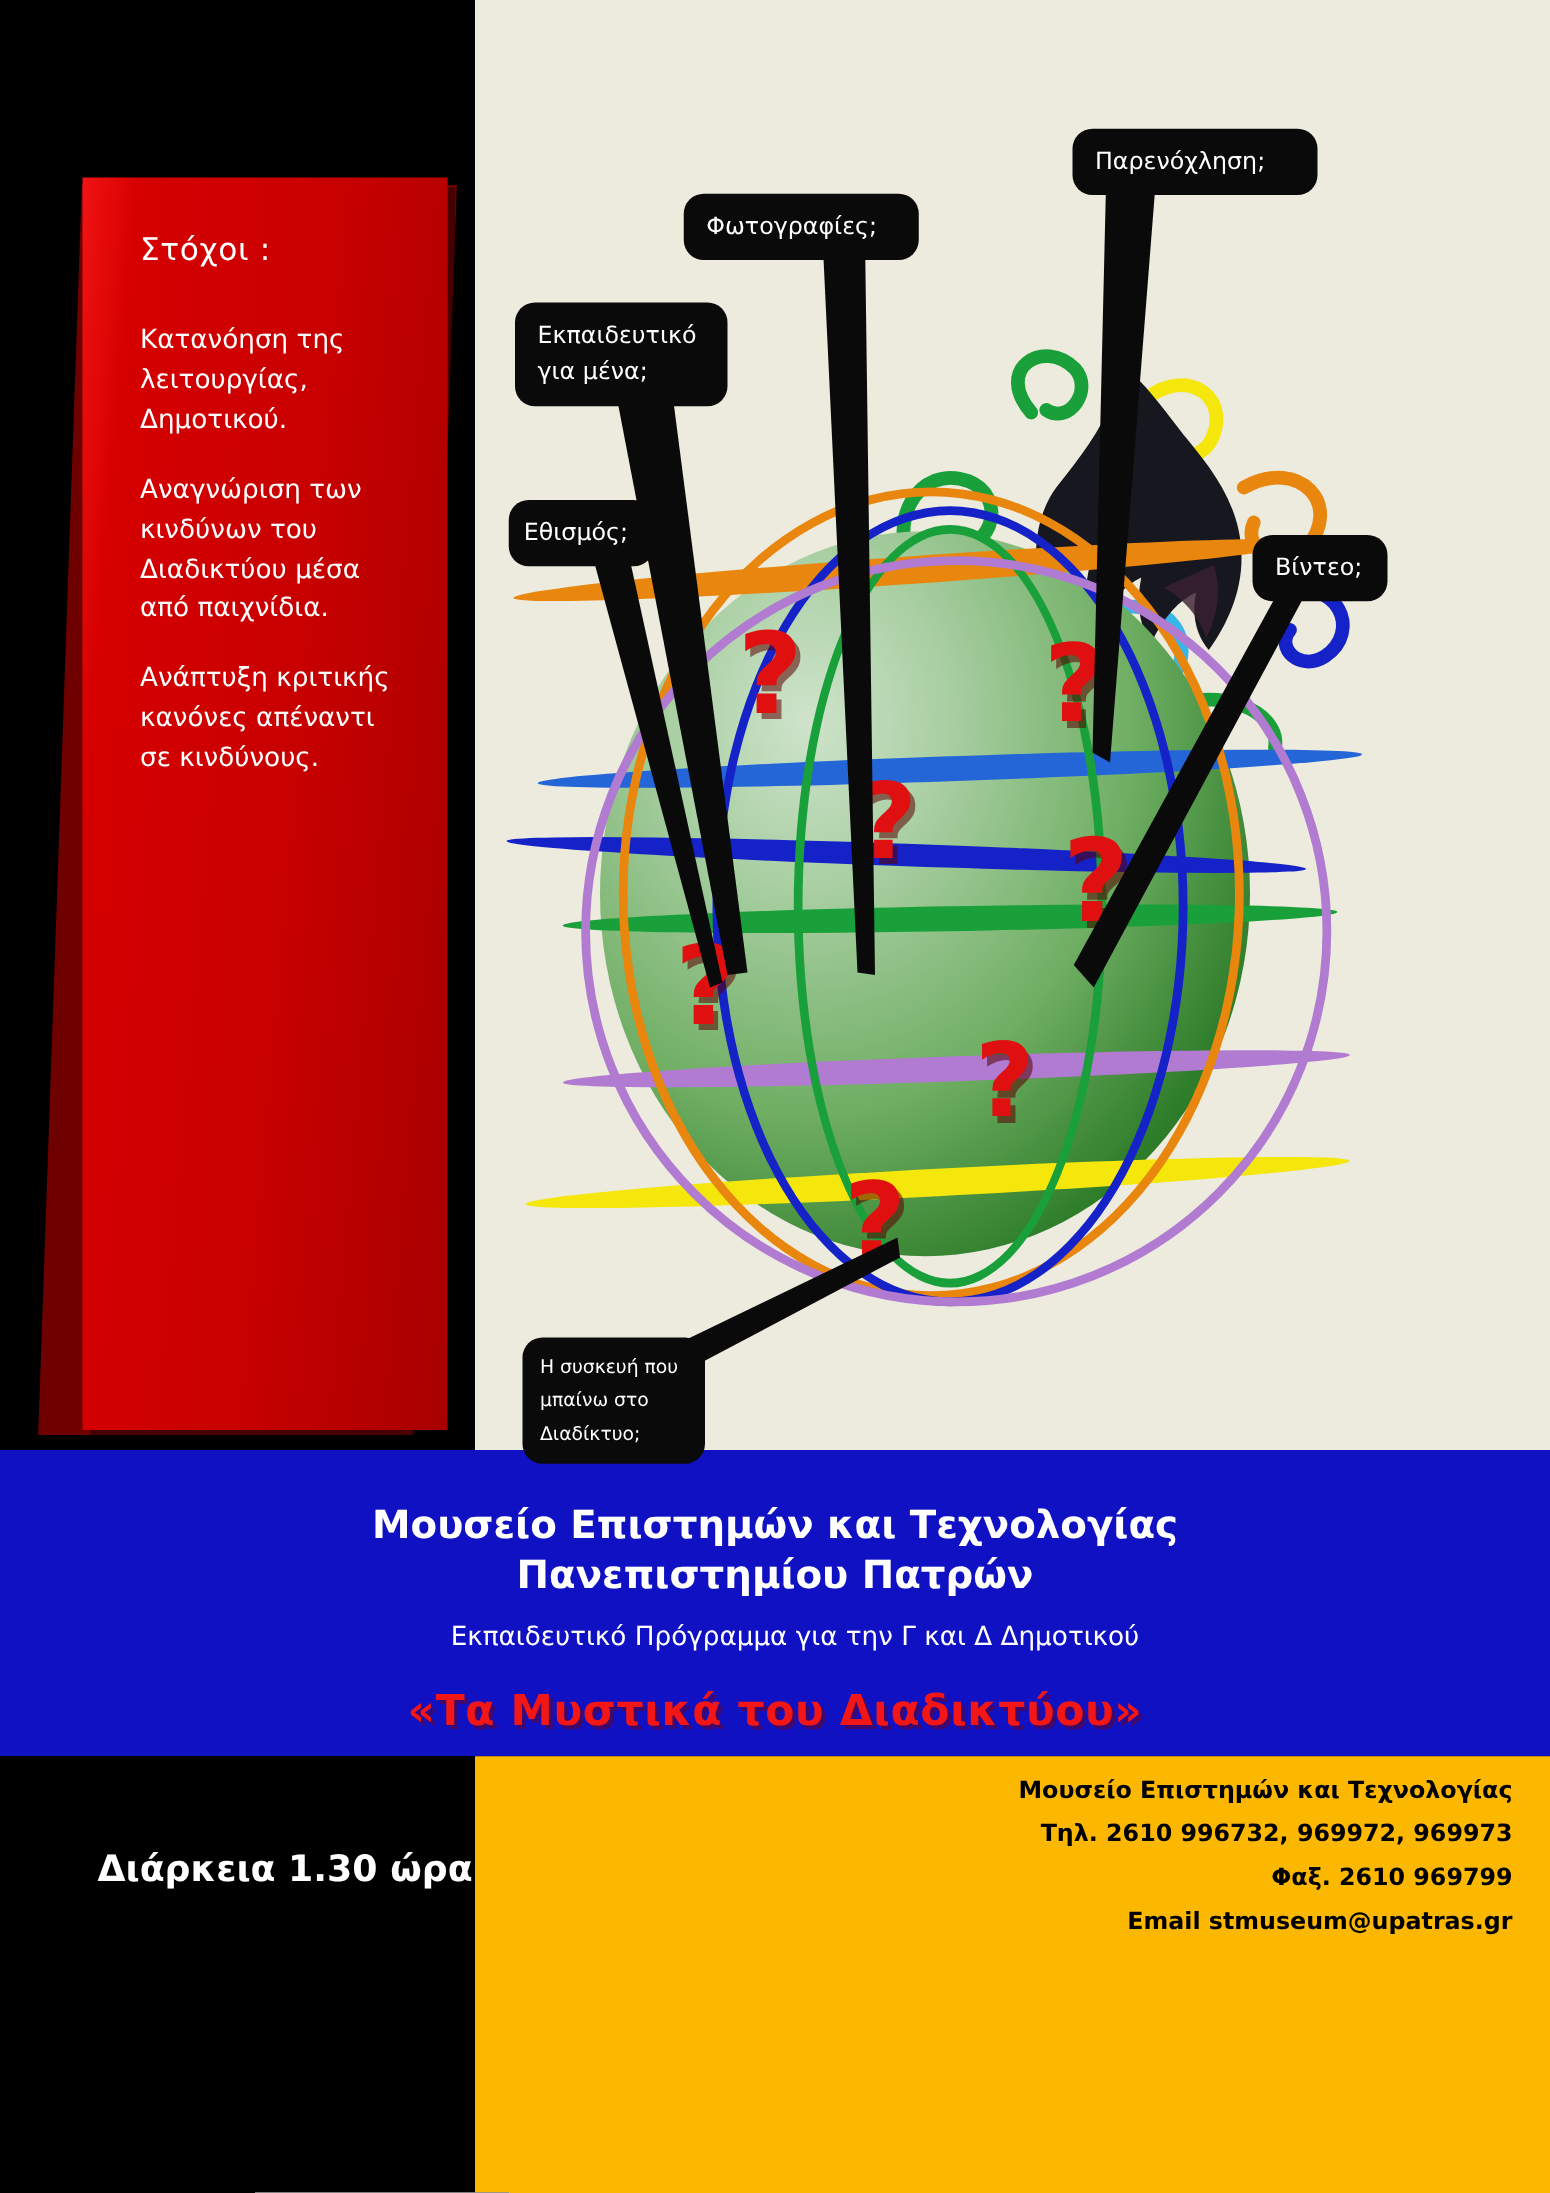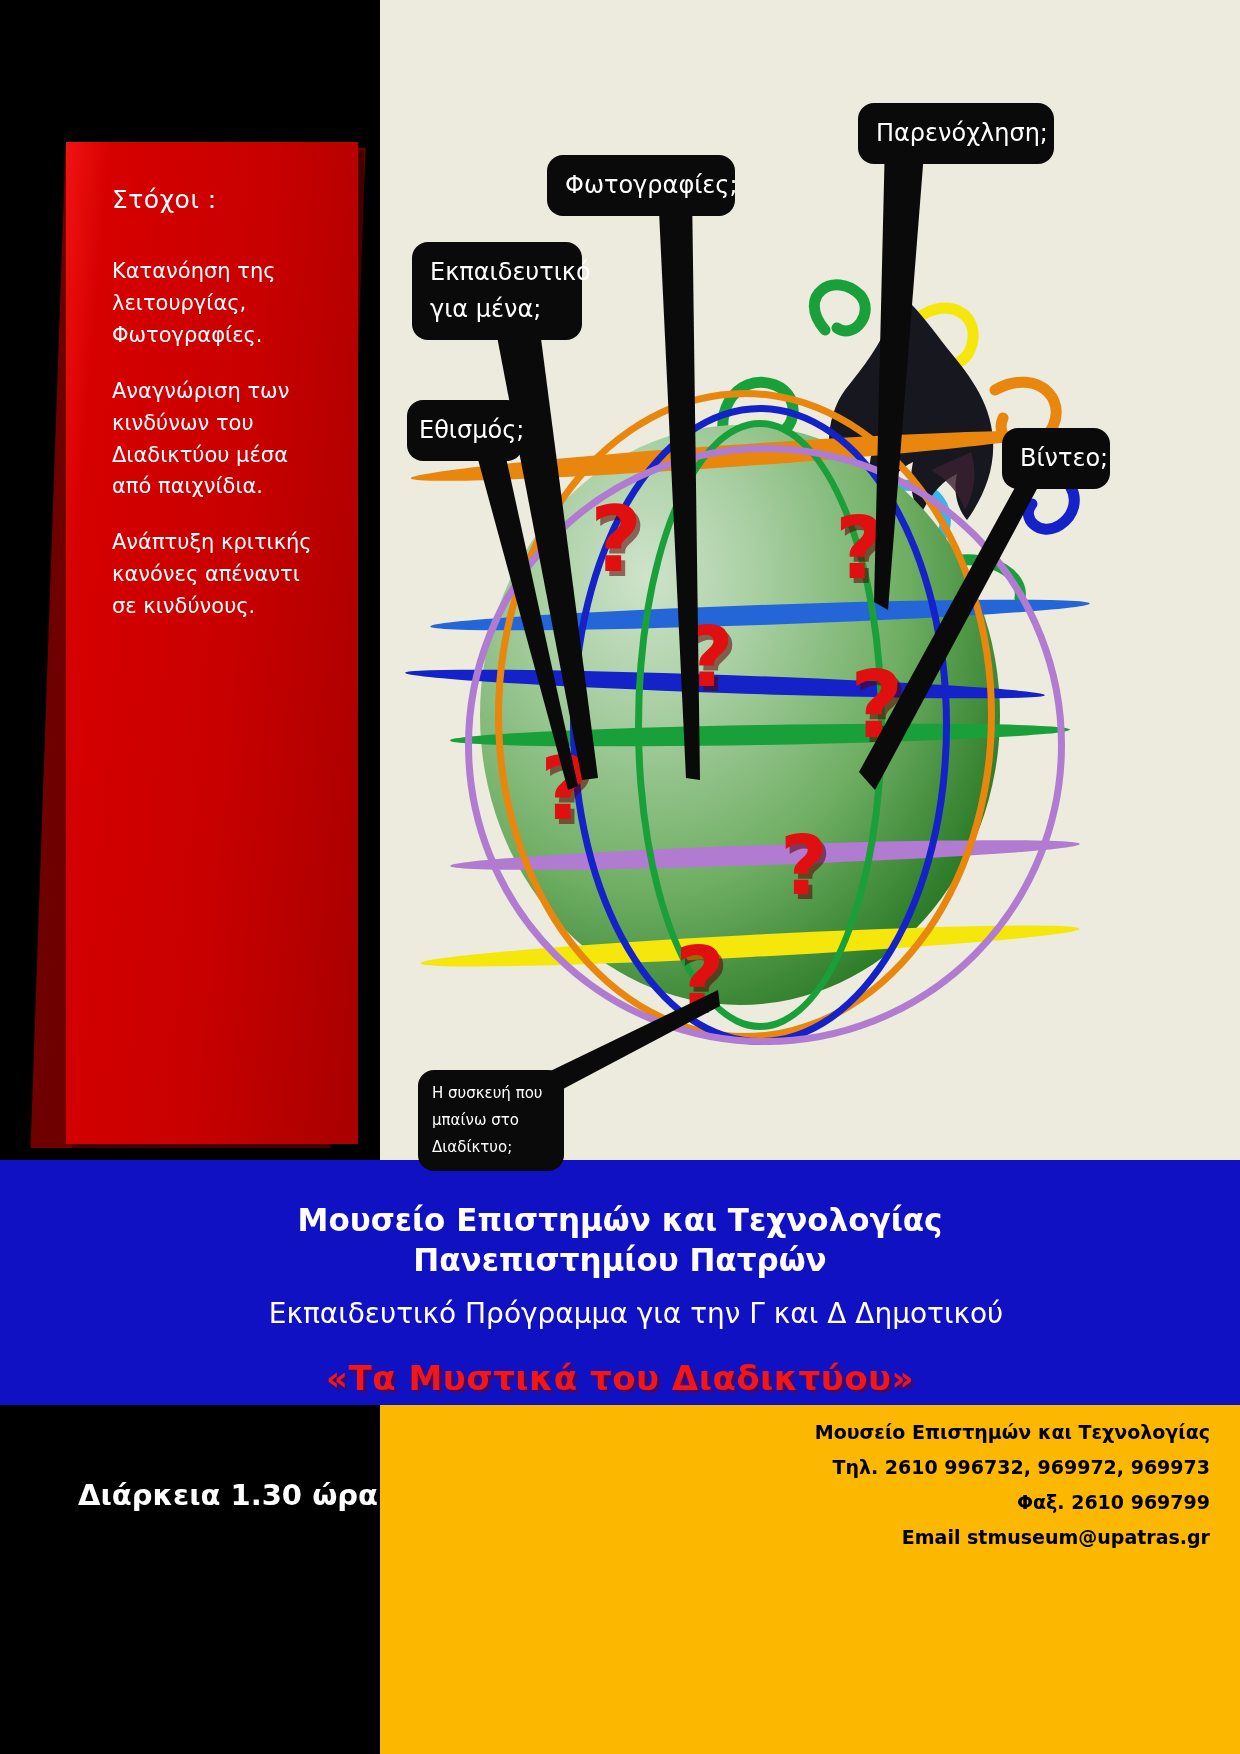--- a/index.html
+++ b/index.html
@@ -120,21 +120,21 @@
     line-height: 1;
   }
 
   
   .bubble {
     position: absolute;
     background: #0a0a0a;
     color: #ffffff;
     border-radius: 16px;
     padding: 12px 18px;
-    font-size: 24px;
+    font-size: 19px;
     line-height: 1.55;
     z-index: 20;
   }
   .bubble.small { font-size: 15px; padding: 10px 14px; line-height: 1.8; margin-top: 16px; }
 
   
   .blue-band {
     position: absolute;
     left: 0; top: 1160px;
     width: 1240px; height: 245px;
@@ -143,21 +143,21 @@
   }
   .blue-title {
     color: #ffffff;
     font-size: 31px;
     font-weight: bold;
     line-height: 1.3;
     padding-top: 40px;
   }
   .blue-sub {
     color: #ffffff;
-    font-size: 28px;
+    font-size: 21px;
     padding-top: 16px;
     margin-left: 32px;
   }
   .blue-program {
     color: #f21616;
     font-size: 34px;
     font-weight: bold;
     padding-top: 28px;
     text-shadow: 3px 3px 0 rgba(120,0,0,0.45);
     letter-spacing: 0.5px;
@@ -198,21 +198,21 @@
 
 <div id="poster">
 
   <div class="left-black"></div>
   <div class="right-cream"></div>
 
   <div class="goals-shadow"></div>
   <div class="goals-panel"></div>
   <div class="goals-inner">
     <div class="goals-title">Στόχοι :</div>
-    <div class="goal-item">Κατανόηση της λειτουργίας, Φωτογραφίες.</div>
+    <div class="goal-item">Κατανόηση της λειτουργίας, Δημοτικού.</div>
     <div class="goal-item">Αναγνώριση των  κινδύνων του Διαδικτύου μέσα από παιχνίδια.</div>
     <div class="goal-item">Ανάπτυξη κριτικής κανόνες απέναντι σε κινδύνους.</div>
   </div>
 
   <div class="globe-wrap">
 
     <svg class="squiggles" viewBox="0 0 400 330" xmlns="http://www.w3.org/2000/svg">
       <g fill="none" stroke-width="11" stroke-linecap="round">
         <path d="M40 190 C10 150 40 100 80 115 C110 127 100 170 70 165" stroke="#19a03a"></path>
         <path d="M130 60 C100 25 140 0 165 25 C180 42 160 70 142 58" stroke="#19a03a"></path>

